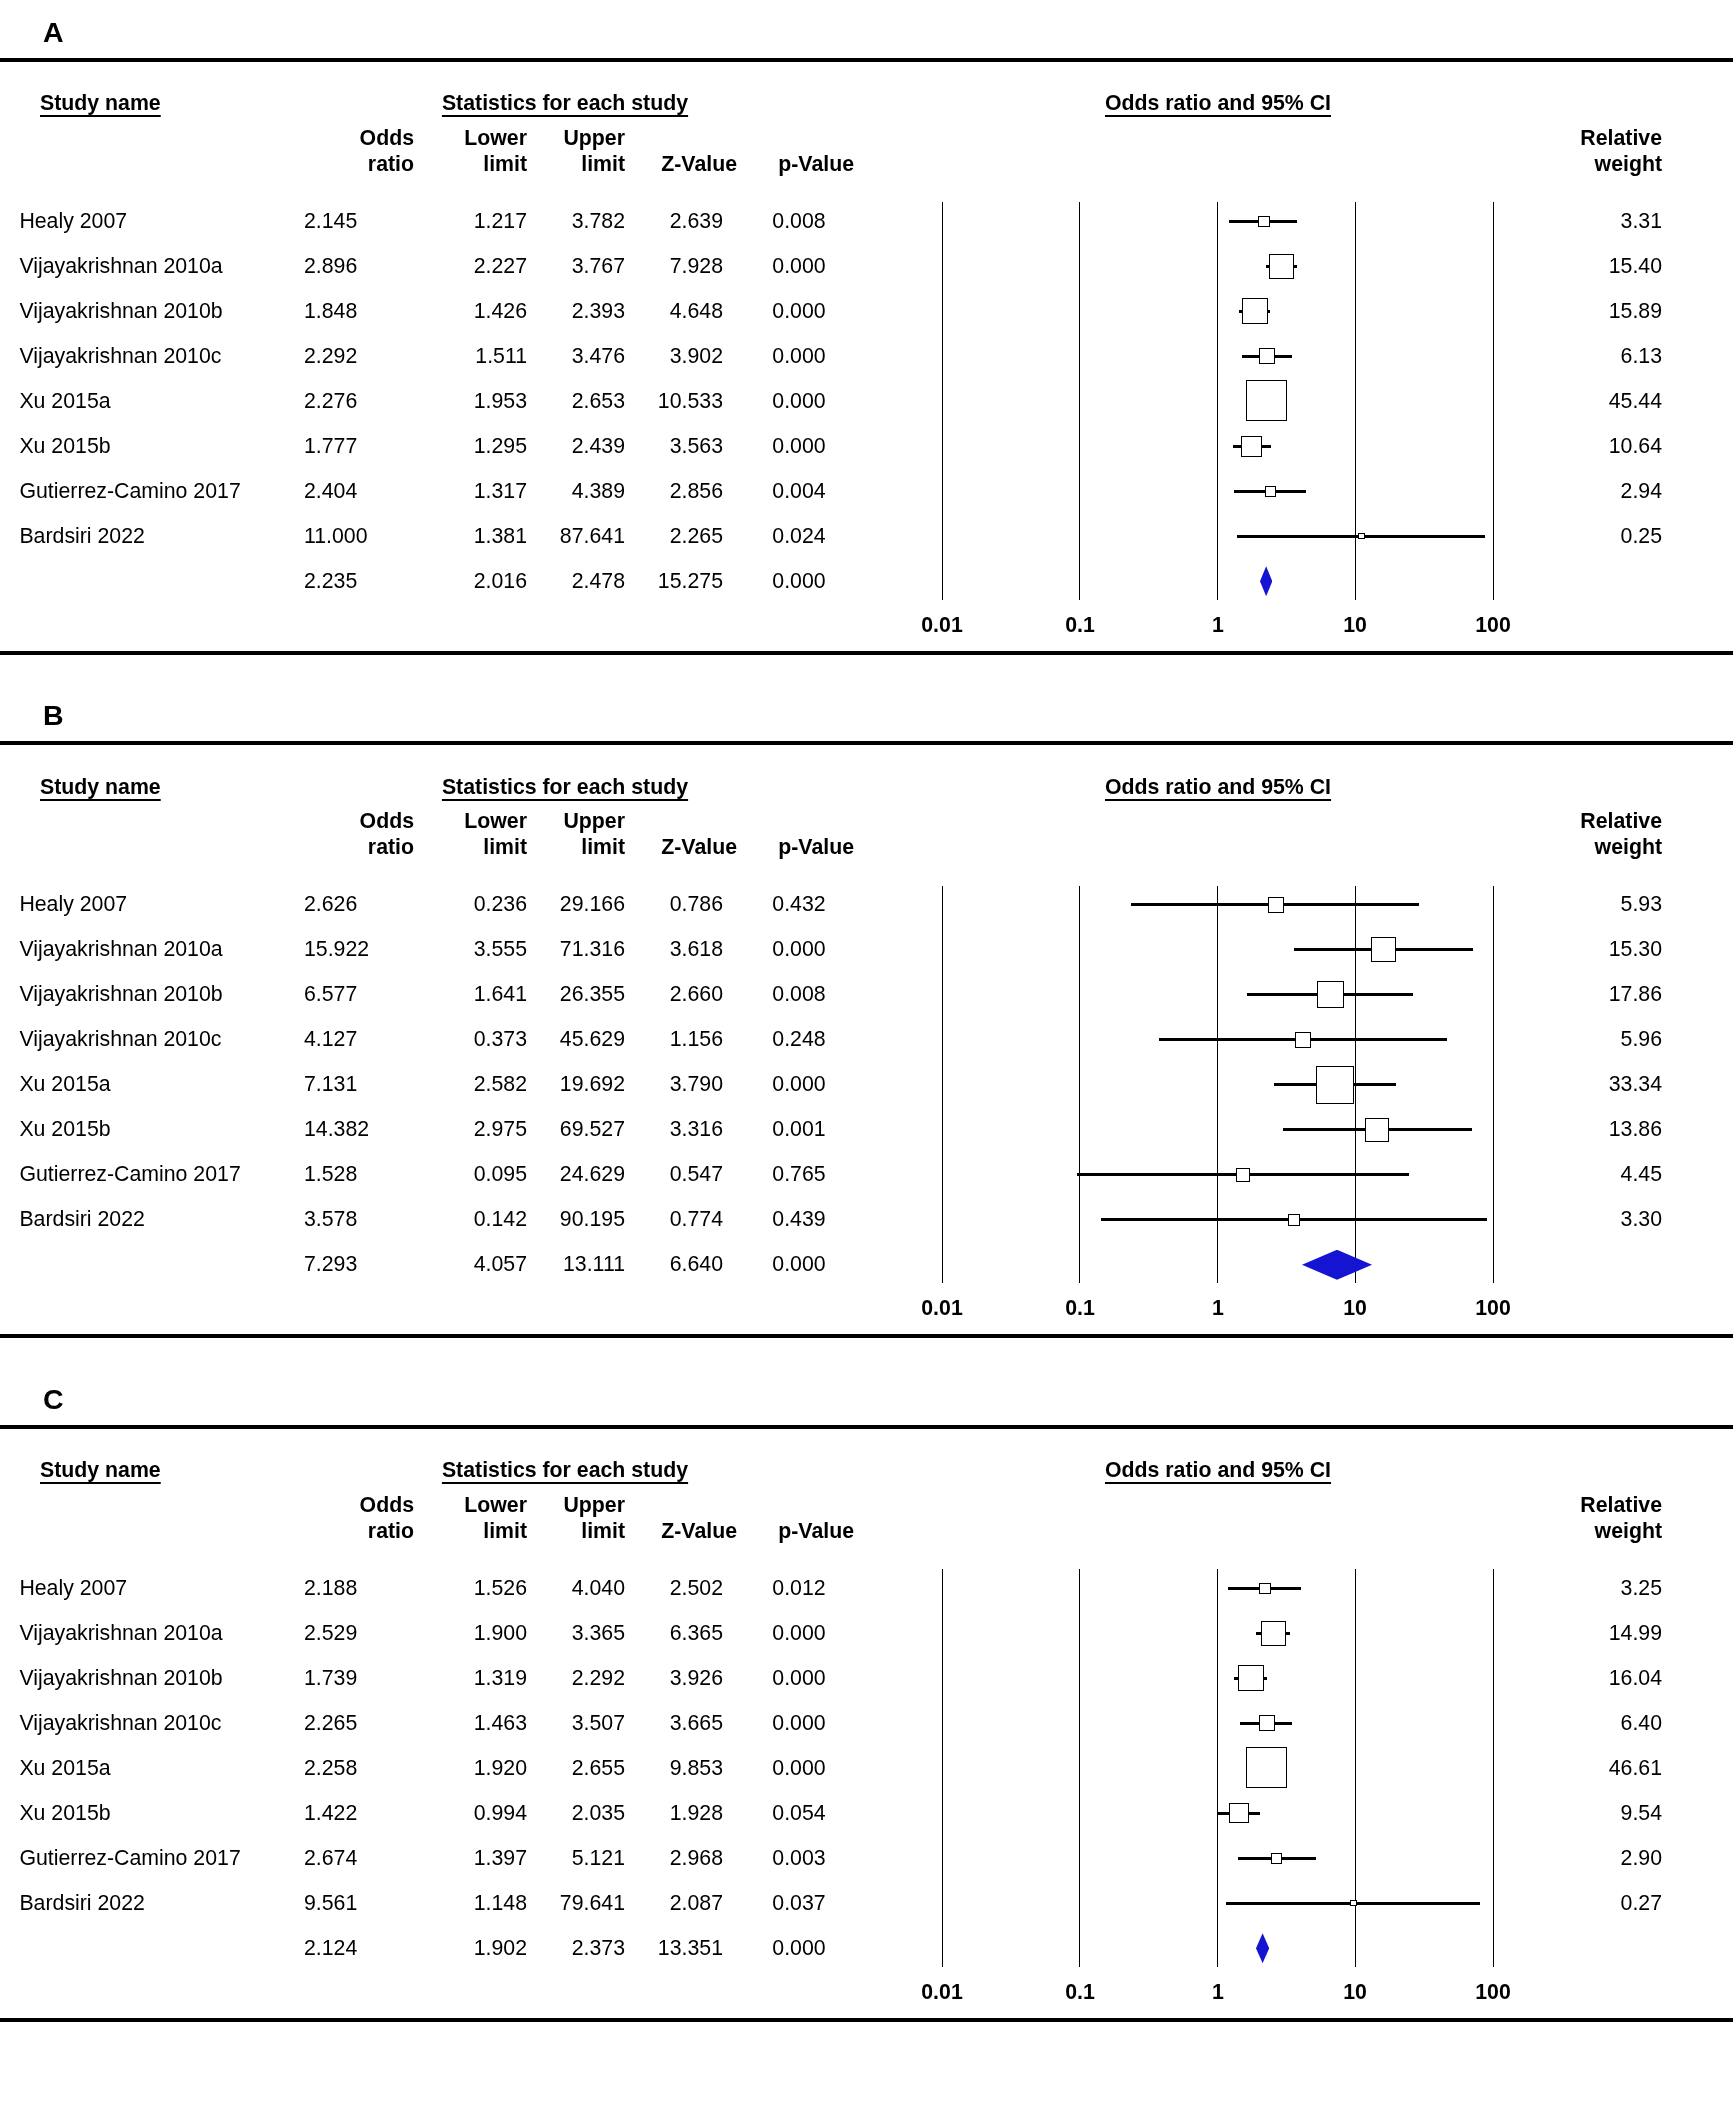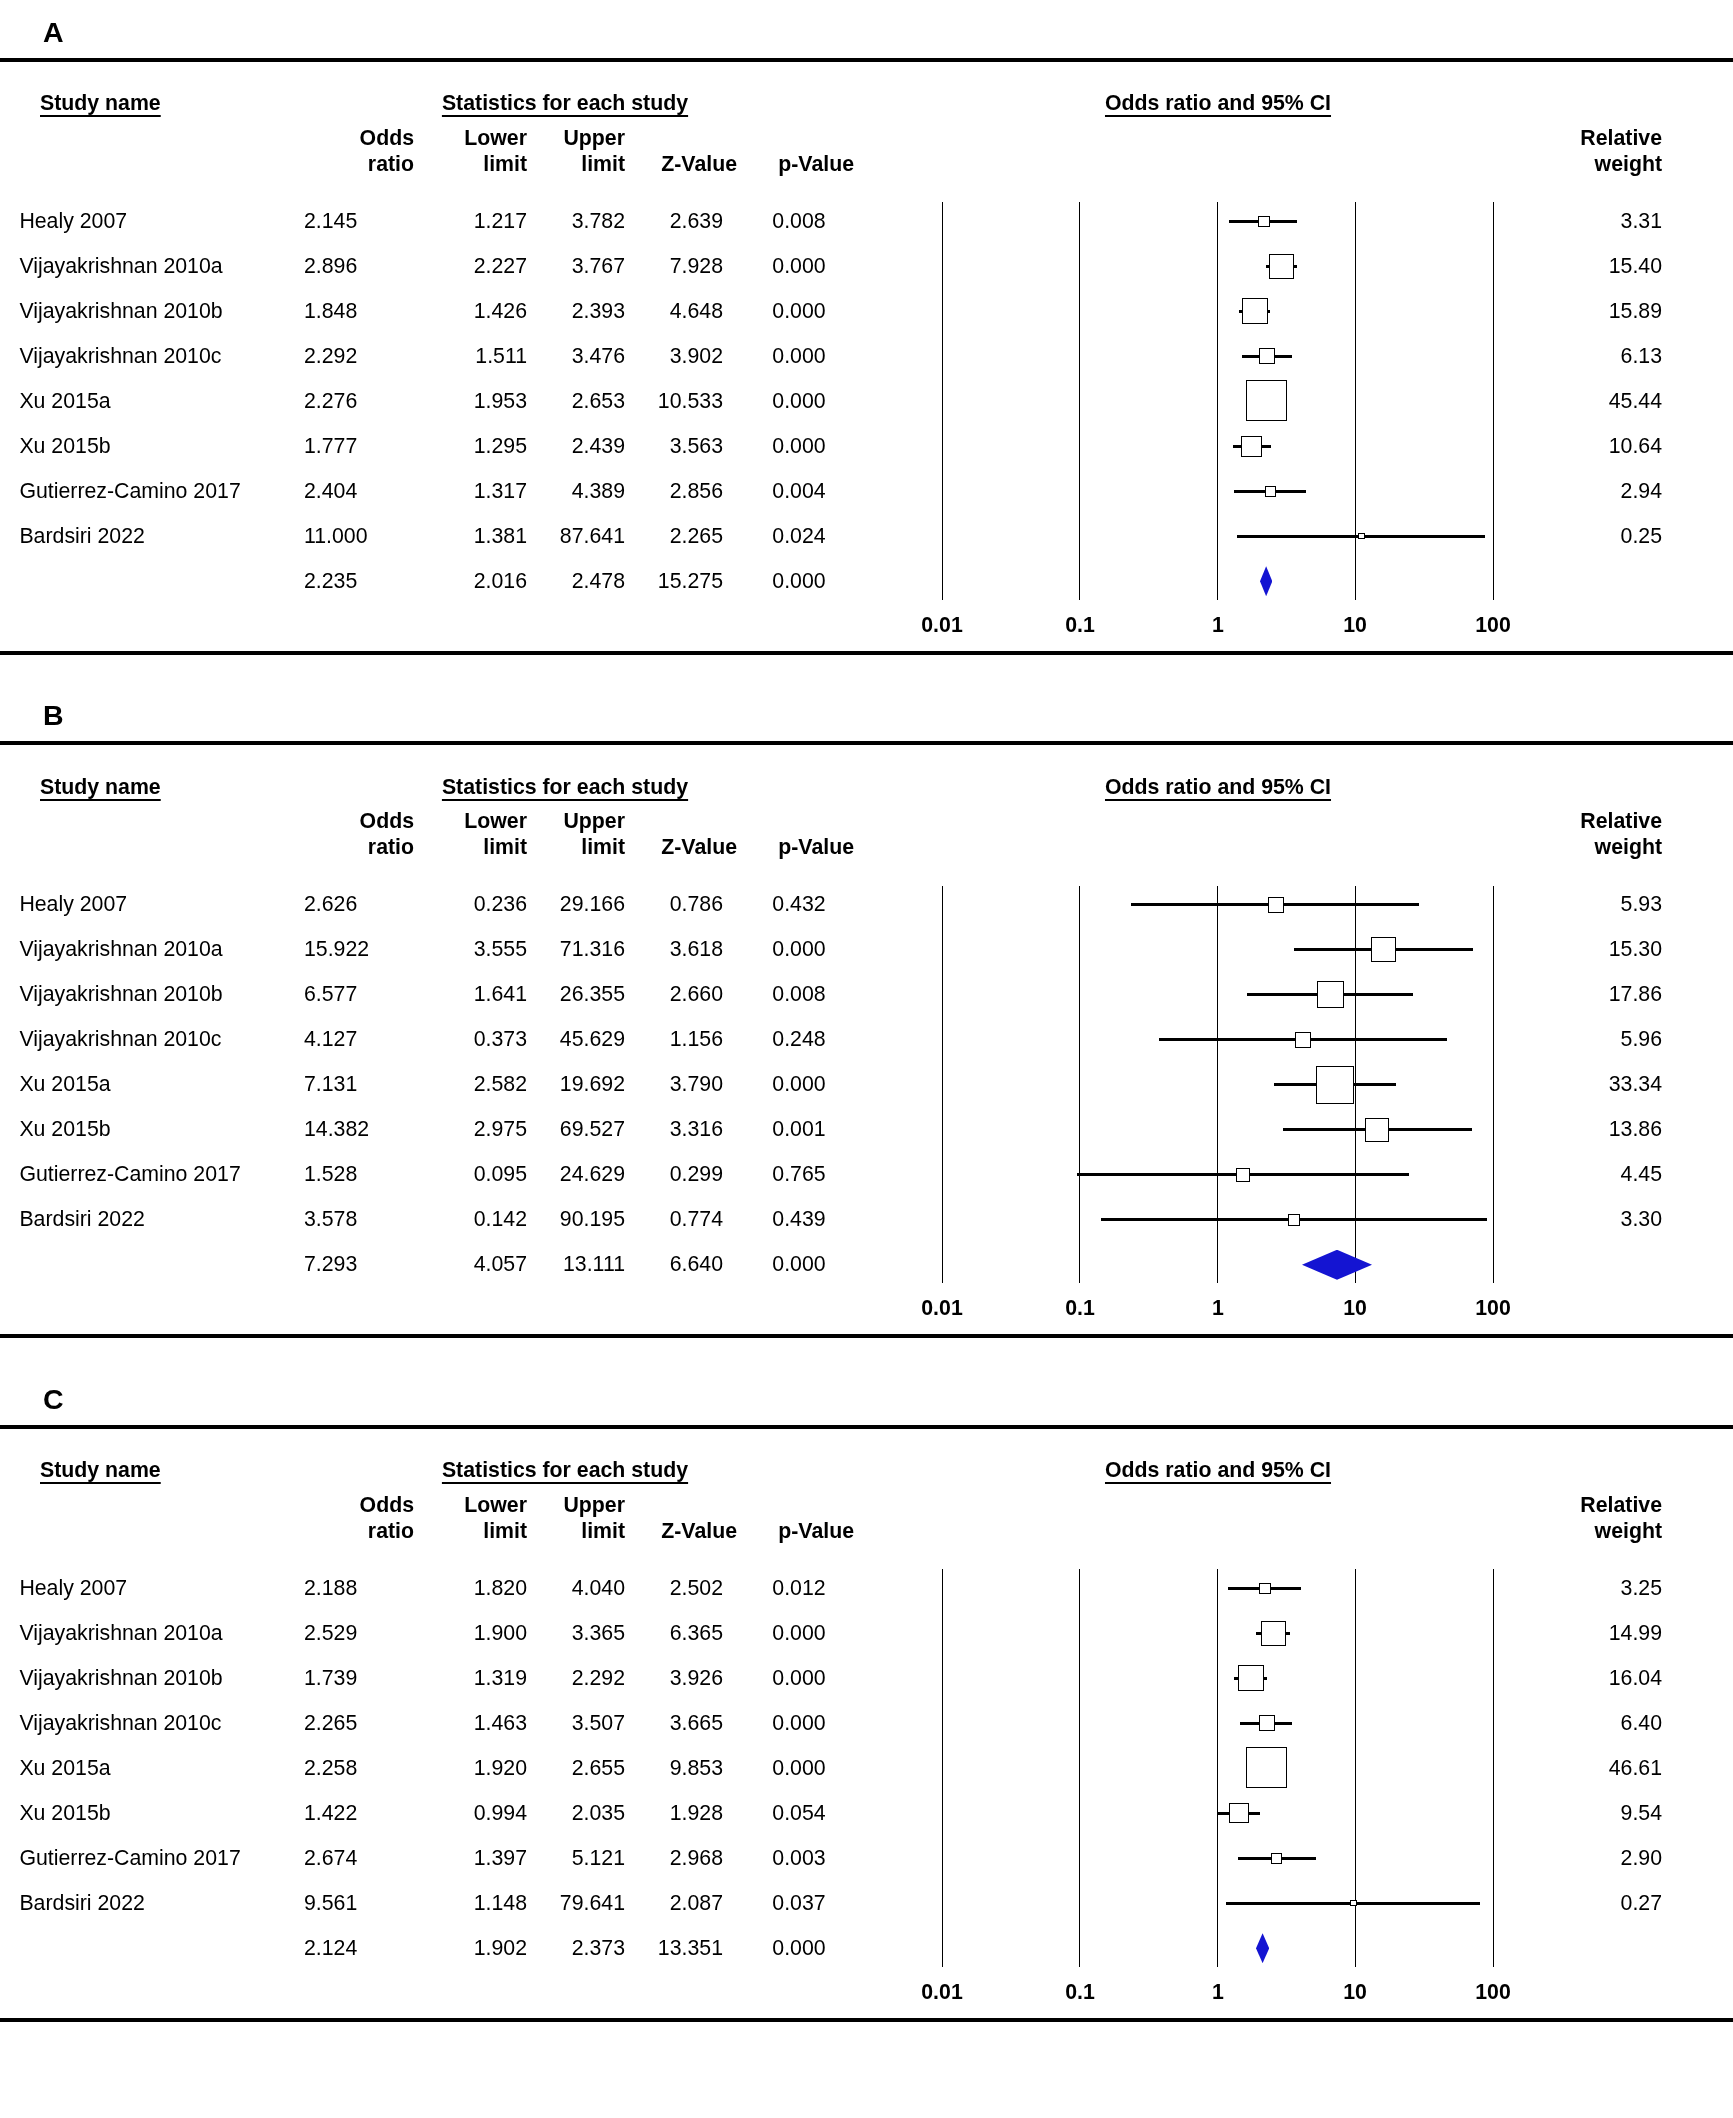--- a/index.html
+++ b/index.html
@@ -273,21 +273,21 @@
             <div class="cell c-p">0.001</div>
             <div class="cell c-w">13.86</div>
             <div class="ci" style="left: 1283px; width: 189px;"></div>
             <div class="sq" style="height: 24px; width: 24px; left: 1365px; top: 10.7px;"></div>
           </div>
           <div class="row">
             <div class="cell c-name">Gutierrez-Camino 2017</div>
             <div class="cell c-or">1.528</div>
             <div class="cell c-ll">0.095</div>
             <div class="cell c-ul">24.629</div>
-            <div class="cell c-z">0.299</div>
+            <div class="cell c-z">0.547</div>
             <div class="cell c-p">0.765</div>
             <div class="cell c-w">4.45</div>
             <div class="ci" style="left: 1077px; width: 332px;"></div>
             <div class="sq" style="height: 13.6px; width: 13.6px; left: 1236px; top: 16px;"></div>
           </div>
           <div class="row">
             <div class="cell c-name">Bardsiri 2022</div>
             <div class="cell c-or">3.578</div>
             <div class="cell c-ll">0.142</div>
             <div class="cell c-ul">90.195</div>
@@ -334,21 +334,21 @@
       </div>
       <div class="rows">
           <div class="gridline" style="left: 942px;"></div>
           <div class="gridline" style="left: 1079px;"></div>
           <div class="gridline" style="left: 1217px;"></div>
           <div class="gridline" style="left: 1355px;"></div>
           <div class="gridline" style="left: 1493px;"></div>
           <div class="row">
             <div class="cell c-name">Healy 2007</div>
             <div class="cell c-or">2.188</div>
-            <div class="cell c-ll">1.820</div>
+            <div class="cell c-ll">1.526</div>
             <div class="cell c-ul">4.040</div>
             <div class="cell c-z">2.502</div>
             <div class="cell c-p">0.012</div>
             <div class="cell c-w">3.25</div>
             <div class="ci" style="left: 1228px; width: 73px;"></div>
             <div class="sq" style="height: 11.6px; width: 11.6px; left: 1259px; top: 17px;"></div>
           </div>
           <div class="row">
             <div class="cell c-name">Vijayakrishnan 2010a</div>
             <div class="cell c-or">2.529</div>

